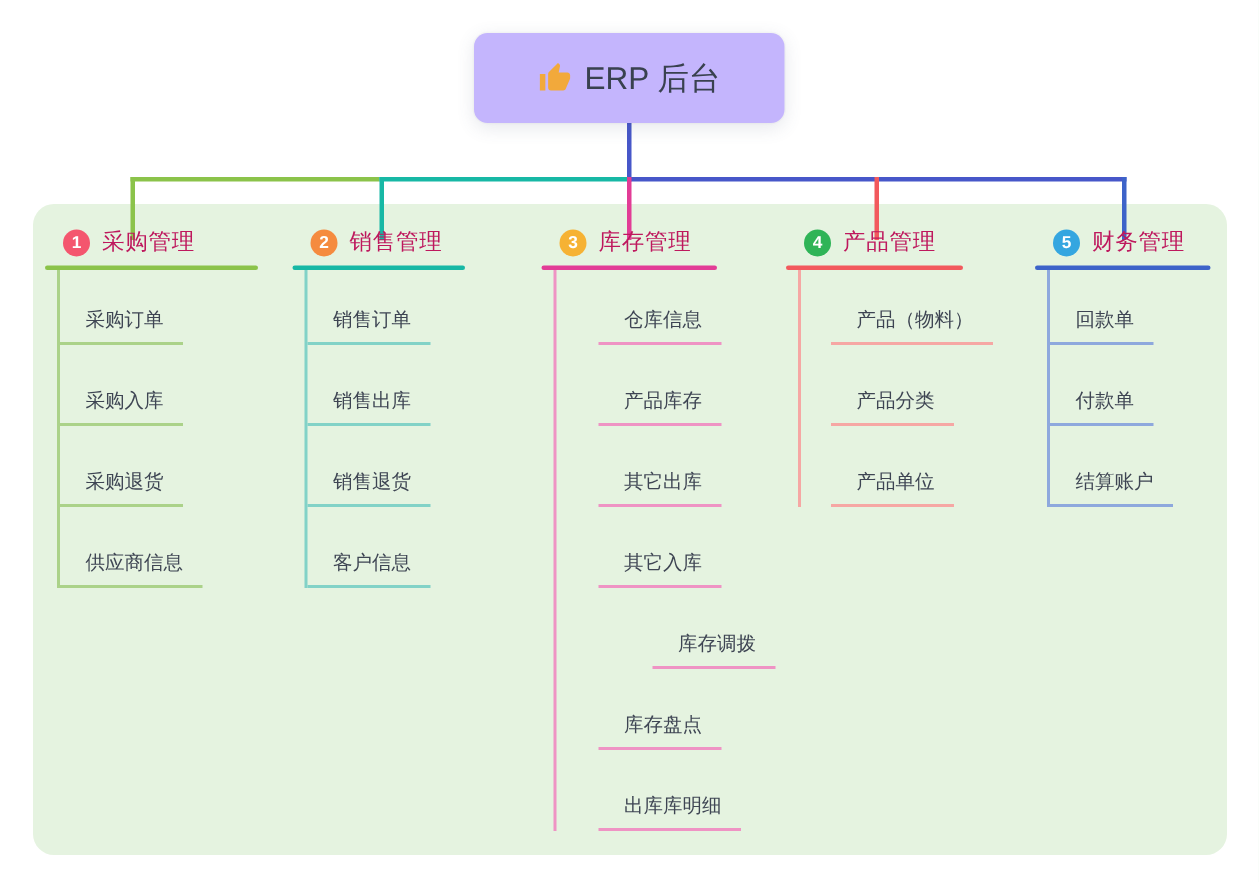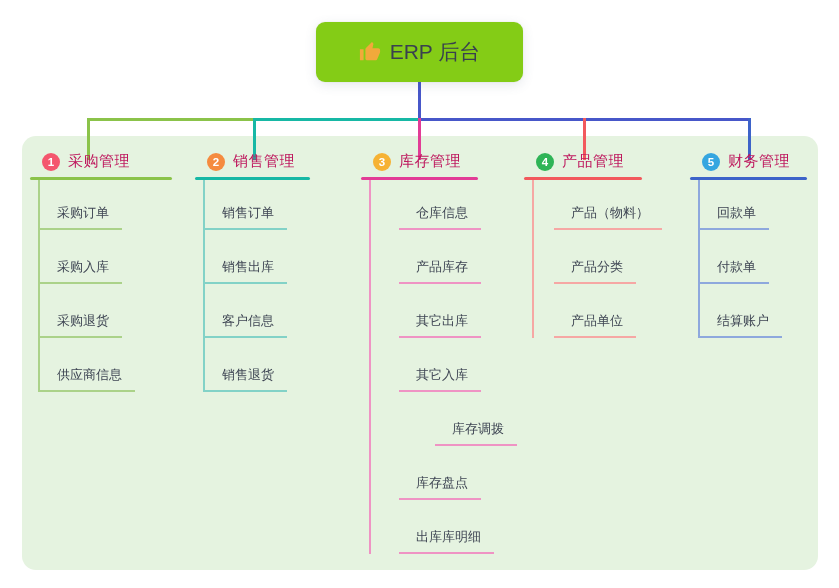--- a/index.html
+++ b/index.html
@@ -6,21 +6,21 @@
   html,body { background:#ffffff; }
   body { font-family:"Liberation Sans","DejaVu Sans",sans-serif; }
   #stage { position:relative; width:839px; height:588px; background:#ffffff; overflow:hidden; }
 
   
   #panel { position:absolute; left:22px; top:136px; width:796px; height:434px;
            background:#e5f3e0; border-radius:14px; }
 
   
   #root-card { position:absolute; left:316px; top:22px; width:207px; height:60px;
-               background:#84cc16; border-radius:9px;
+               background:#c4b5fd; border-radius:9px;
                box-shadow:0 3px 12px rgba(80,90,120,.14), 0 0 0 1px rgba(0,0,0,.02);
                display:flex; align-items:center; justify-content:center; gap:9px;
                font-size:21px; color:#39414f; font-weight:500; cursor:default; }
   #root-card svg { display:block; }
 
   
   .conn { position:absolute; }
 
   
   .branch { position:absolute; width:170px; }
@@ -91,24 +91,24 @@
     </div>
     <div class="branch-underline" style="width: 115px; background: rgb(23, 184, 165);"></div>
     <div class="kids" style="border-left-color: rgb(130, 210, 199);">
           <div class="kid">
     <span class="kid-label" style="border-bottom-color: rgb(130, 210, 199);">销售订单</span>
   </div>
           <div class="kid">
     <span class="kid-label" style="border-bottom-color: rgb(130, 210, 199);">销售出库</span>
   </div>
           <div class="kid">
-    <span class="kid-label" style="border-bottom-color: rgb(130, 210, 199);">客户信息</span>
+    <span class="kid-label" style="border-bottom-color: rgb(130, 210, 199);">销售退货</span>
   </div>
           <div class="kid">
-    <span class="kid-label" style="border-bottom-color: rgb(130, 210, 199);">销售退货</span>
+    <span class="kid-label" style="border-bottom-color: rgb(130, 210, 199);">客户信息</span>
   </div>
         </div>
   </div>
       <div class="branch" style="left: 361px; top: 146px;">
     <div class="branch-head">
       <span class="badge" style="background: rgb(246, 178, 52);">3</span>
       <span class="branch-label">库存管理</span>
     </div>
     <div class="branch-underline" style="width: 117px; background: rgb(226, 60, 150);"></div>
     <div class="kids" style="border-left-color: rgb(239, 147, 196); padding-left: 28px;">

